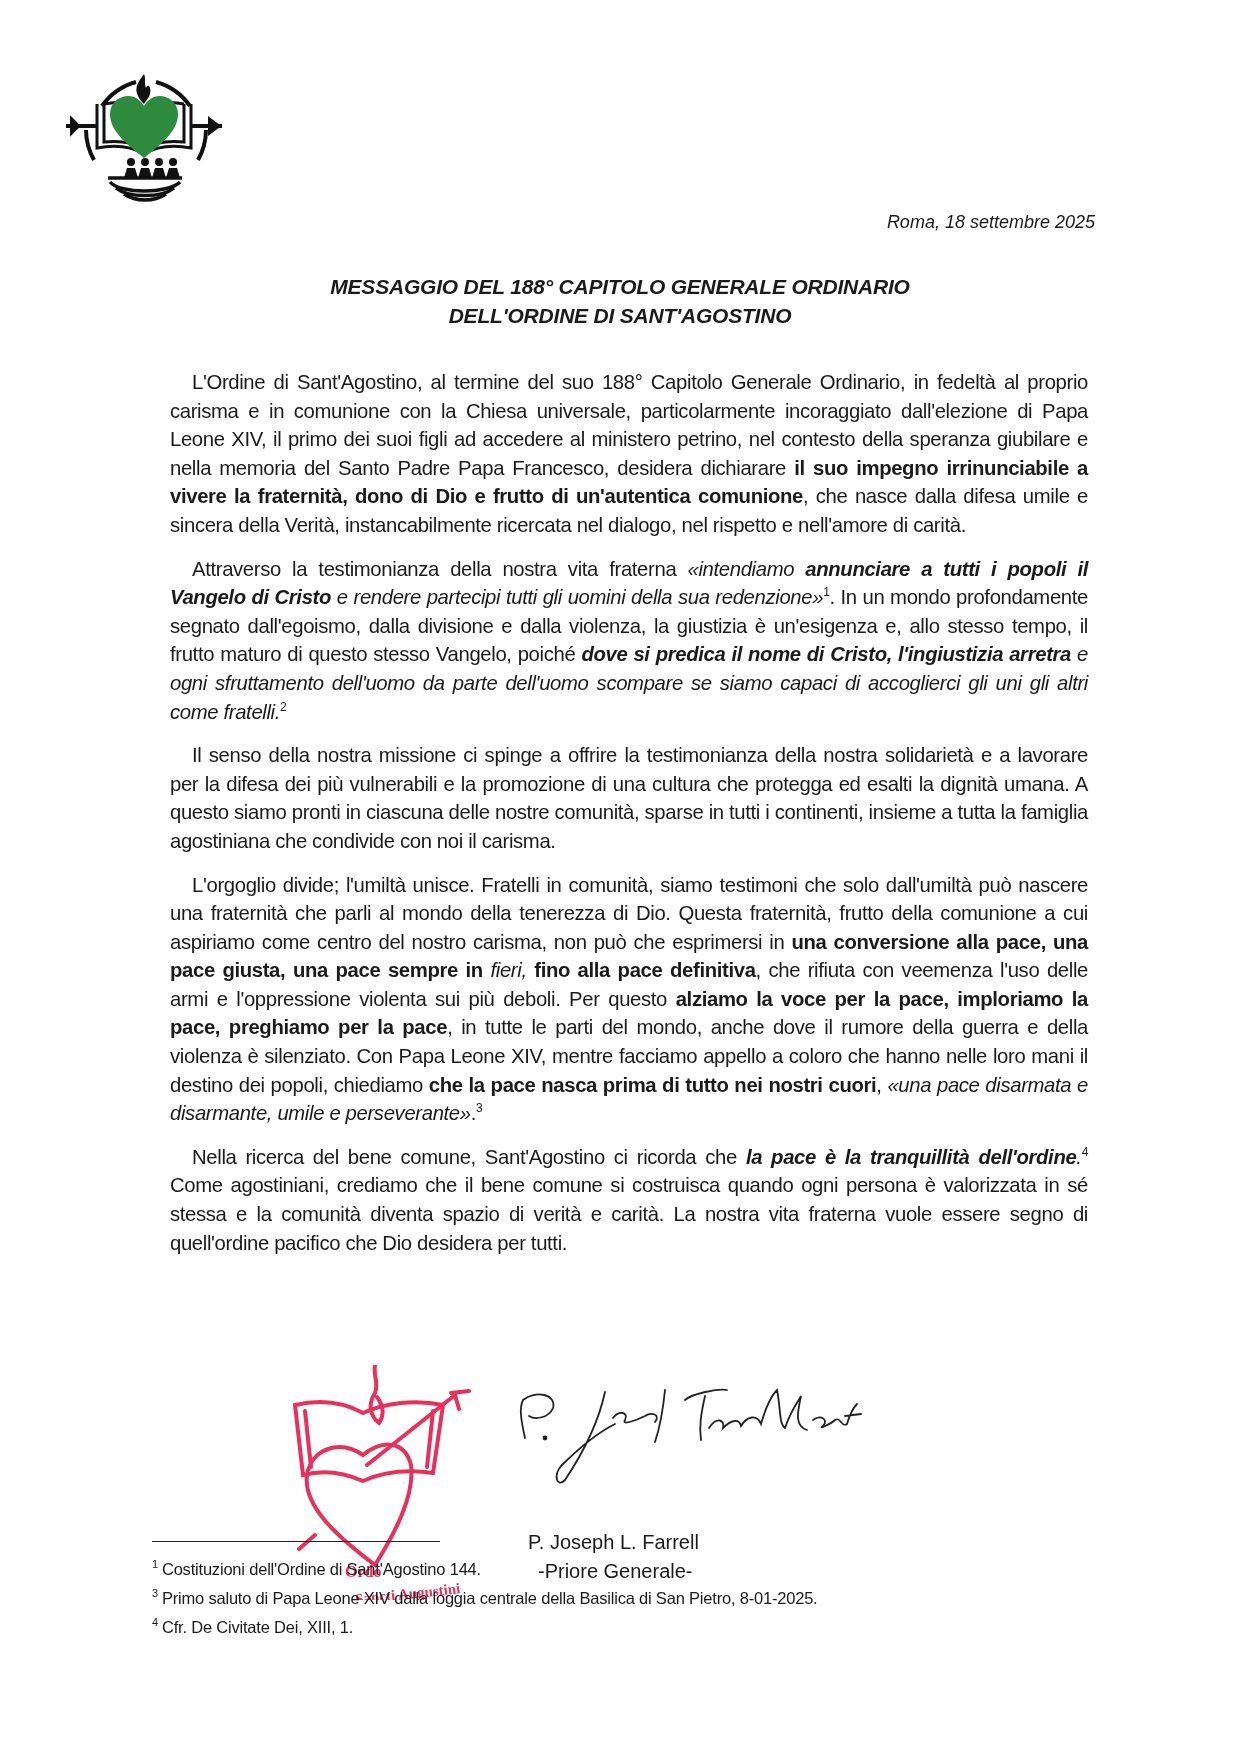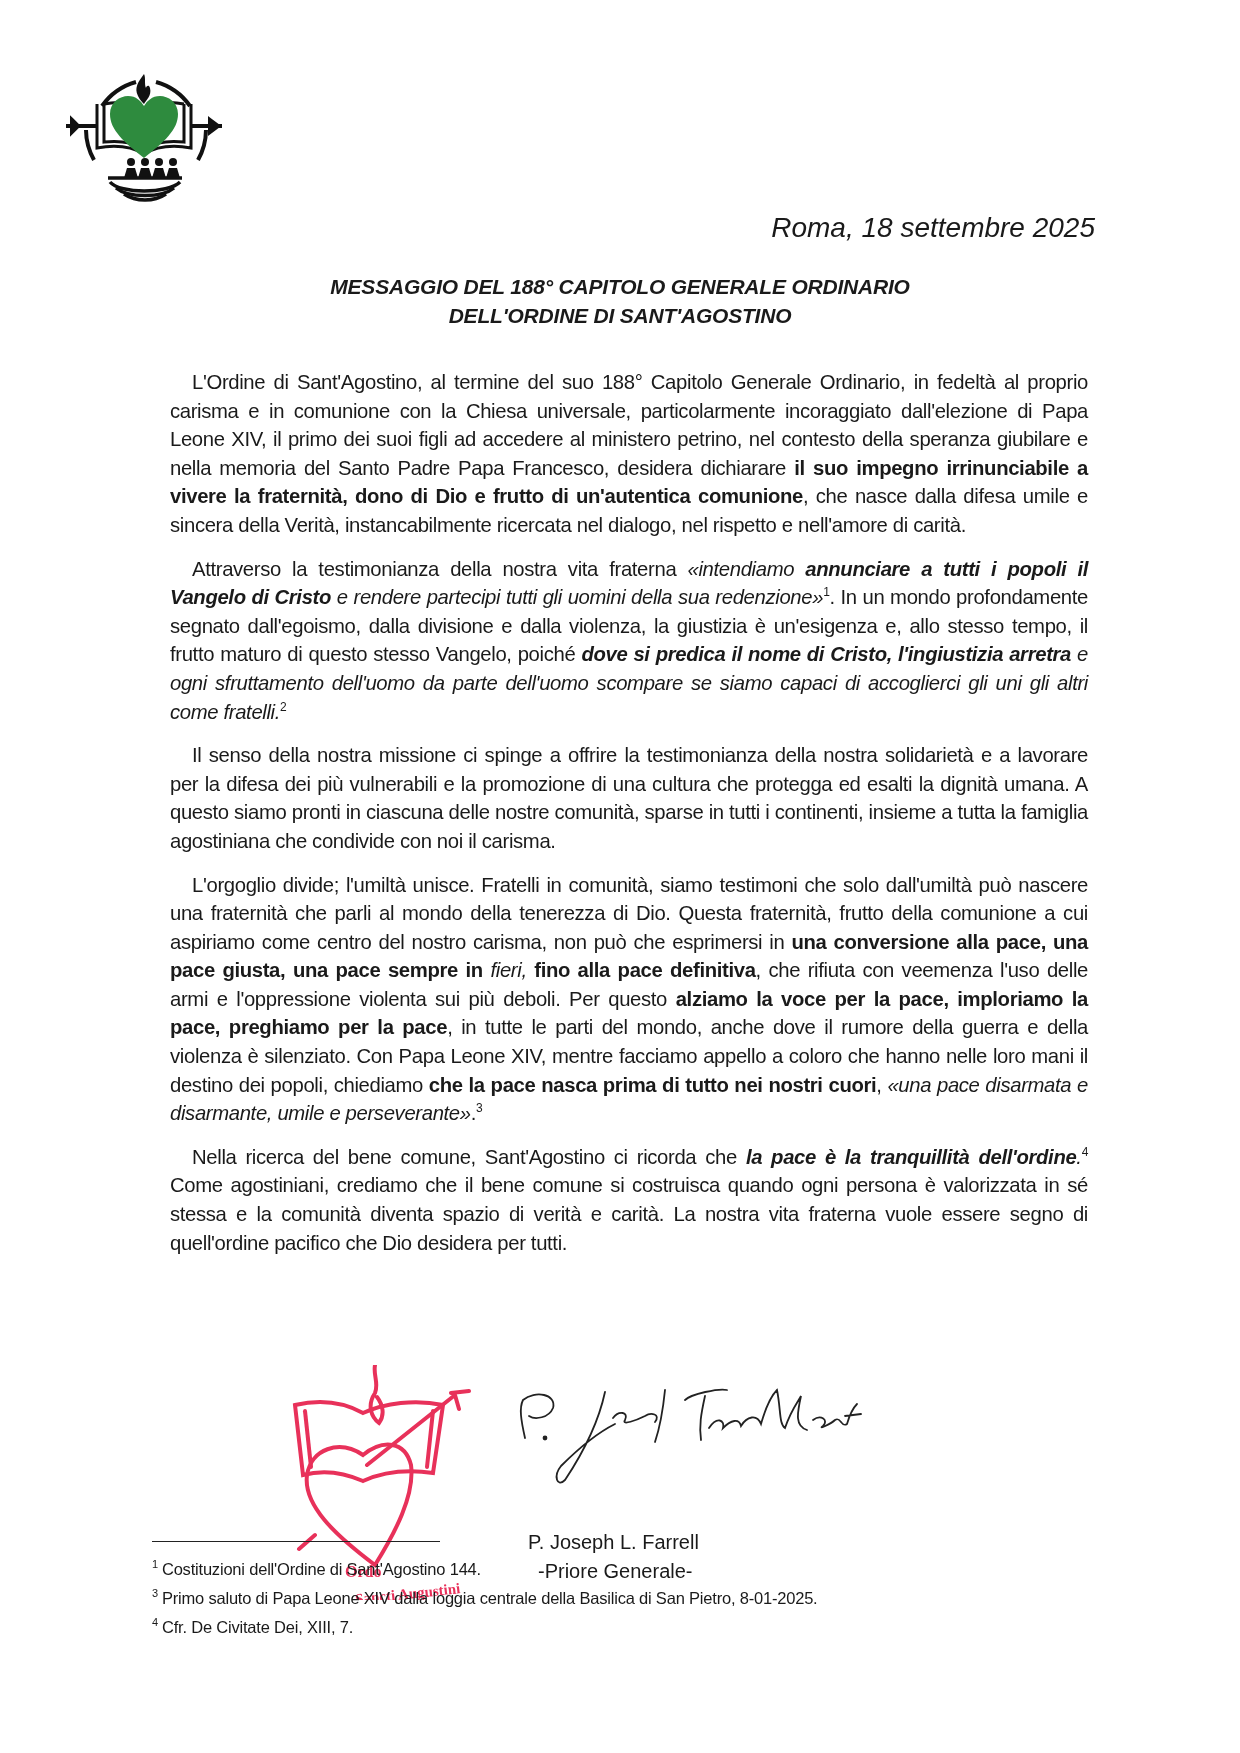--- a/index.html
+++ b/index.html
@@ -1,19 +1,19 @@
 <!DOCTYPE html>
 <html><head>
 <meta charset="utf-8">
 <style>
   html, body { margin: 0; padding: 0; background: #ffffff; }
   body { width: 1240px; height: 1753px; position: relative; overflow: hidden;
          font-family: "Liberation Sans", sans-serif; color: #1a1a1a; }
   .logo { position: absolute; left: 64px; top: 68px; width: 160px; height: 140px; }
-  .date { position: absolute; right: 145px; top: 212px; font-size: 28px; font-style: italic; }
+  .date { position: absolute; right: 145px; top: 212px; font-size: 18px; font-style: italic; }
   .title { position: absolute; left: 160px; width: 920px; top: 272px; text-align: center;
            font-weight: bold; font-size: 21px; line-height: 29px; letter-spacing: -0.2px; font-style: italic; }
   .body { position: absolute; left: 160px; width: 928px; top: 368px; font-size: 20.3px;
           line-height: 28.6px; text-align: justify; letter-spacing: -0.35px; }
   .body p { margin: 0 0 15px 10px; text-indent: 22px; }
   .body sup { font-size: 12px; line-height: 0; }
   .stamp { position: absolute; left: 255px; top: 1365px; width: 260px; height: 235px; }
   .signature { position: absolute; left: 495px; top: 1380px; width: 400px; height: 110px; }
   .signer { position: absolute; left: 528px; top: 1528px; font-size: 20px; line-height: 29px; }
   .signer div:nth-child(2) { padding-left: 10px; }
@@ -115,14 +115,14 @@
 <div class="signer">
   <div>P. Joseph L. Farrell</div>
   <div>-Priore Generale-</div>
 </div>
 
 <div class="fn-rule"></div>
 
 <div class="footnotes">
   <div><sup>1</sup><span>Costituzioni dell'Ordine di Sant'Agostino 144.</span></div>
   <div><sup>3</sup><span>Primo saluto di Papa Leone XIV dalla loggia centrale della Basilica di San Pietro, 8-01-2025.</span></div>
-  <div><sup>4</sup><span>Cfr. De Civitate Dei, XIII, 7.</span></div>
+  <div><sup>4</sup><span>Cfr. De Civitate Dei, XIII, 1.</span></div>
 </div>
 
 </body></html>

